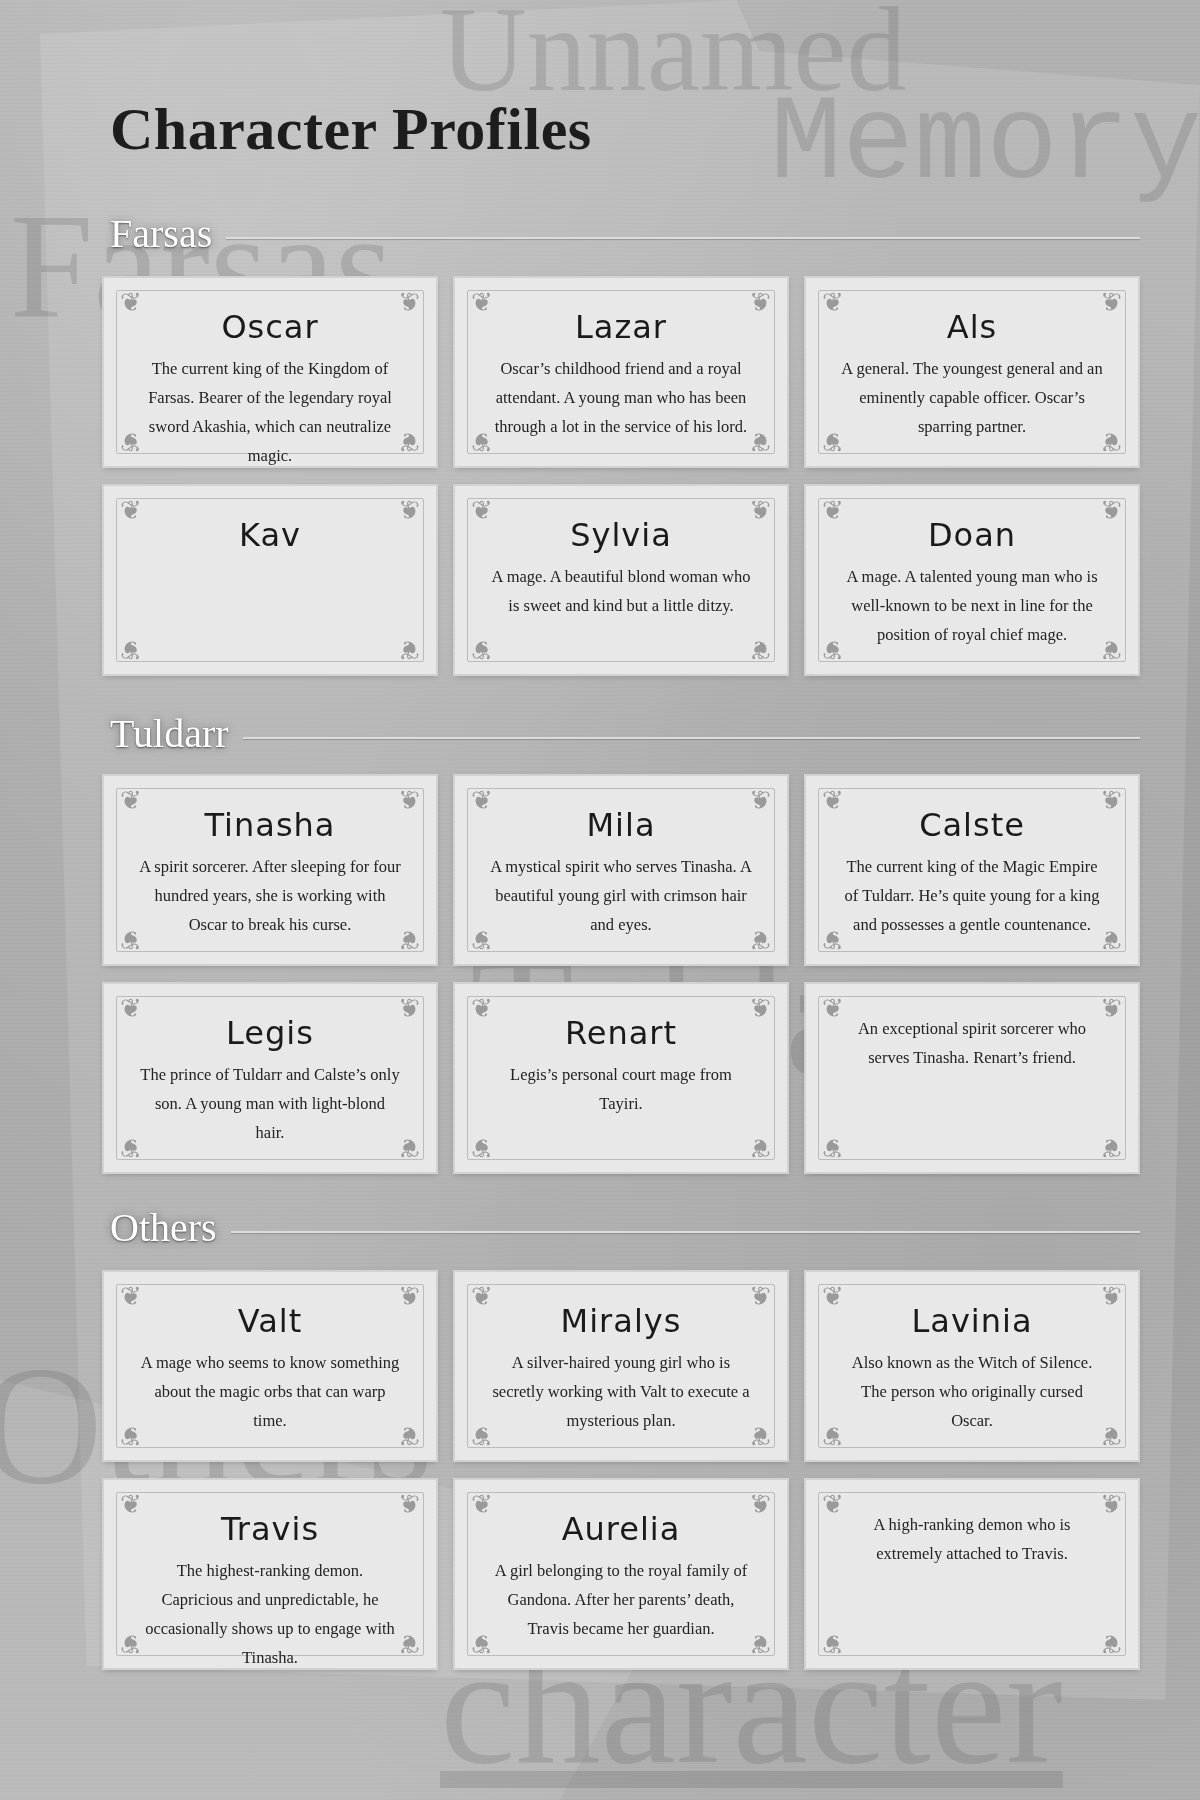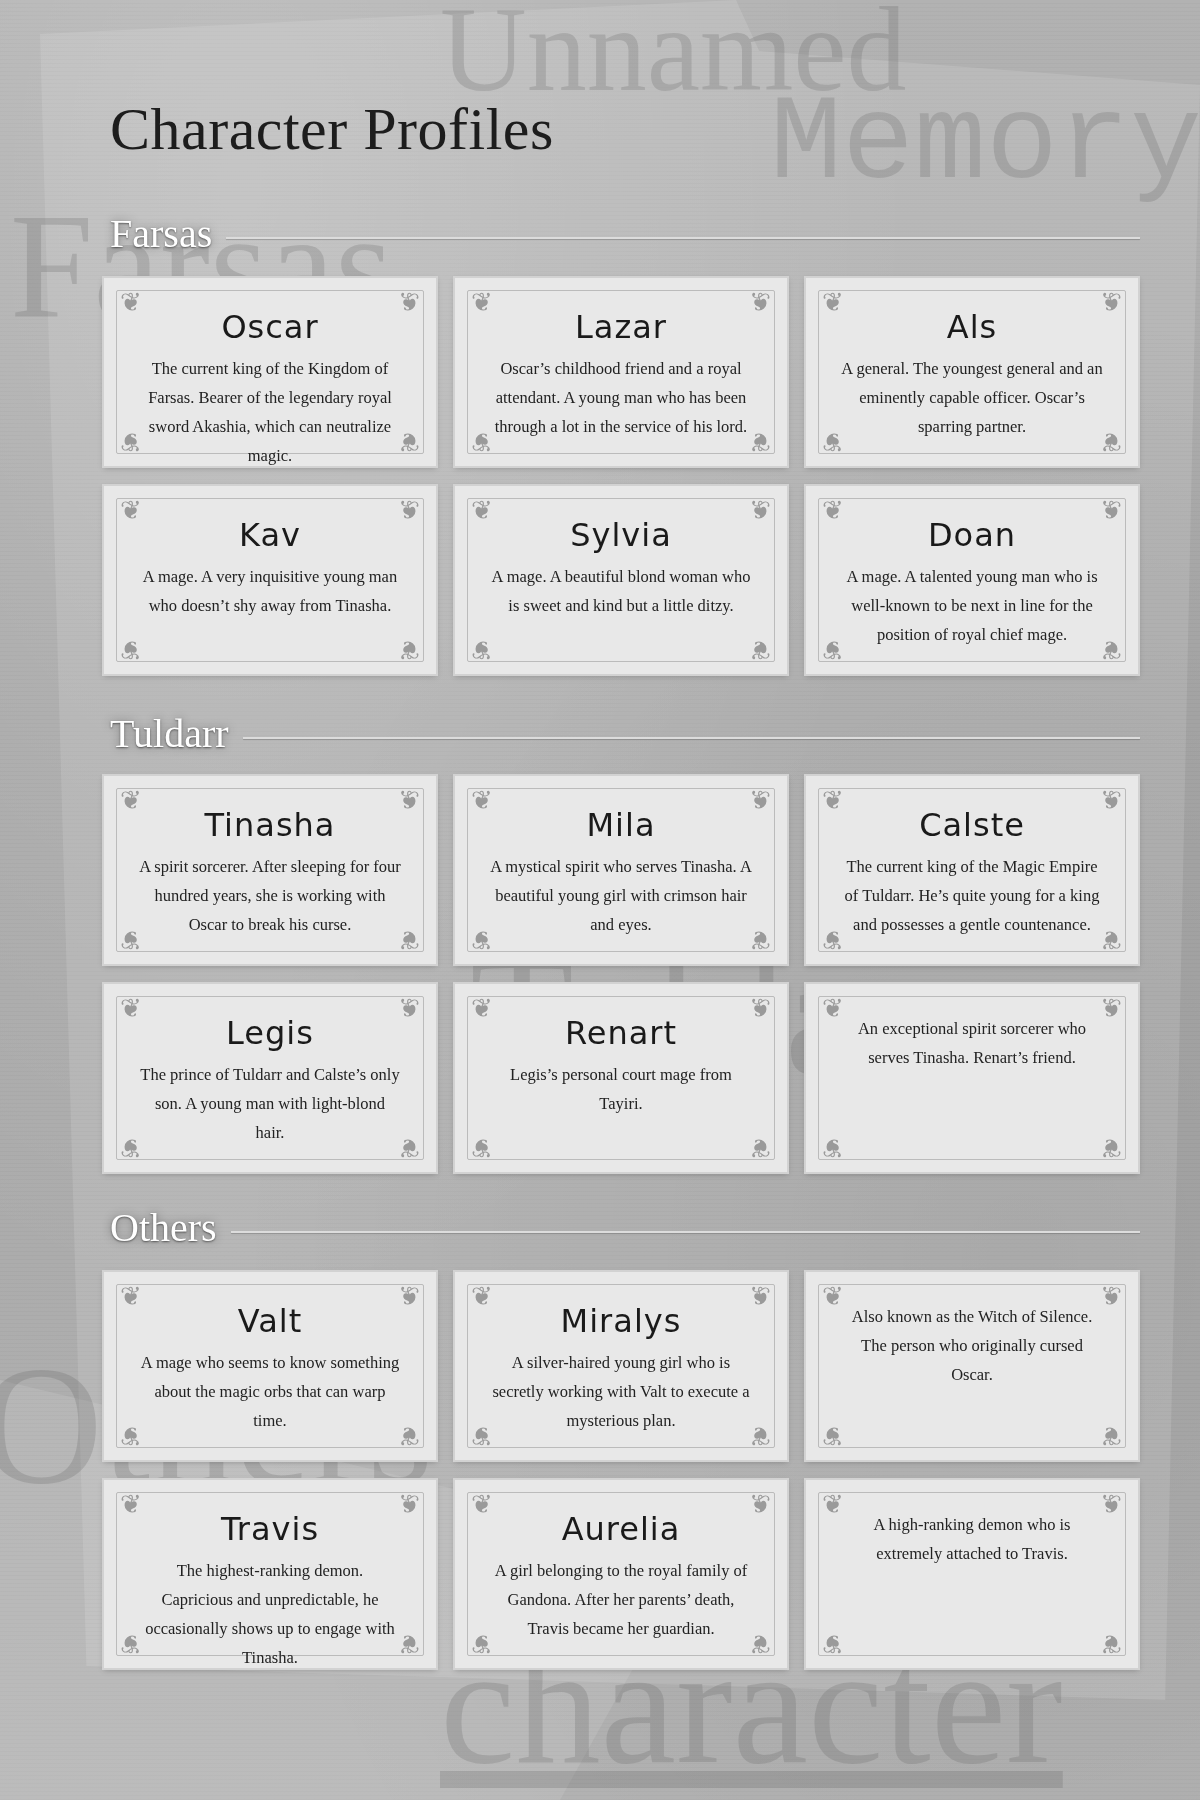--- a/index.html
+++ b/index.html
@@ -69,21 +69,21 @@
 <div class="torn t1"></div>
 <div class="torn t2"></div>
 
 <div class="wm" style="left:440px;top:-10px;font-size:120px;">Unnamed</div>
 <div class="wm" style="left:770px;top:85px;font-size:120px;font-family:Liberation Mono, monospace;">Memory</div>
 <div class="wm" style="left:10px;top:190px;font-size:150px;">Farsas</div>
 <div class="wm" style="left:470px;top:930px;font-size:170px;">Tuldarr</div>
 <div class="wm" style="left:-20px;top:1340px;font-size:170px;">Others</div>
 <div class="wm" style="left:440px;top:1620px;font-size:170px;text-decoration:underline;">character</div>
 
-<h1 class="page-title" style="margin:0;font-weight:normal;">Character Profiles</h1>
+<h1 class="page-title" style="margin:0;font-weight:bold;">Character Profiles</h1>
 
 <div class="section-head" style="top:210px;">
   <span class="label">Farsas</span>
   <span class="rule"></span>
 </div>
 <div class="grid" style="top:278px;">
   <div class="card">
     <span class="orn tl">❦</span>
       <span class="orn tr">❦</span>
       <span class="orn bl">❦</span>
@@ -106,21 +106,20 @@
       <span class="orn br">❦</span>
     <div class="name">Als</div>
     <div class="desc">A general. The youngest general and an eminently capable officer. Oscar’s sparring partner.</div>
   </div>
   <div class="card">
     <span class="orn tl">❦</span>
       <span class="orn tr">❦</span>
       <span class="orn bl">❦</span>
       <span class="orn br">❦</span>
     <div class="name">Kav</div>
-    <div class="desc">A mage. A very inquisitive young man who doesn’t shy away from Tinasha.</div>
   </div>
   <div class="card">
     <span class="orn tl">❦</span>
       <span class="orn tr">❦</span>
       <span class="orn bl">❦</span>
       <span class="orn br">❦</span>
     <div class="name">Sylvia</div>
     <div class="desc">A mage. A beautiful blond woman who is sweet and kind but a little ditzy.</div>
   </div>
   <div class="card">
@@ -206,20 +205,21 @@
       <span class="orn bl">❦</span>
       <span class="orn br">❦</span>
     <div class="name">Miralys</div>
     <div class="desc">A silver-haired young girl who is secretly working with Valt to execute a mysterious plan.</div>
   </div>
   <div class="card">
     <span class="orn tl">❦</span>
       <span class="orn tr">❦</span>
       <span class="orn bl">❦</span>
       <span class="orn br">❦</span>
+    <div class="name">Lavinia</div>
     <div class="desc">Also known as the Witch of Silence. The person who originally cursed Oscar.</div>
   </div>
   <div class="card">
     <span class="orn tl">❦</span>
       <span class="orn tr">❦</span>
       <span class="orn bl">❦</span>
       <span class="orn br">❦</span>
     <div class="name">Travis</div>
     <div class="desc">The highest-ranking demon. Capricious and unpredictable, he occasionally shows up to engage with Tinasha.</div>
   </div>

